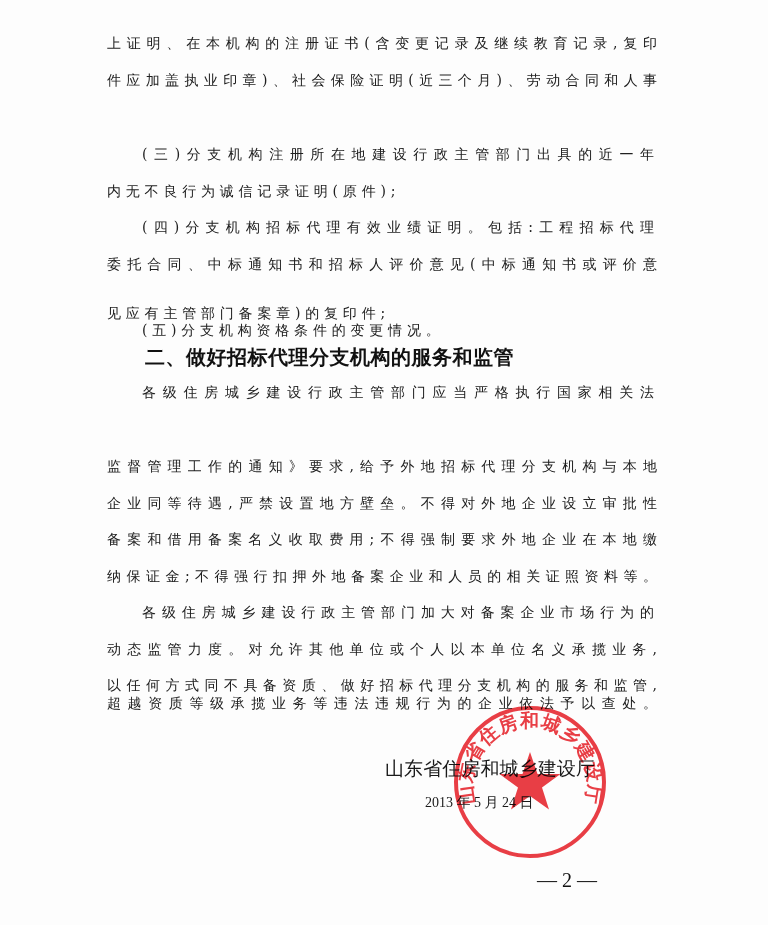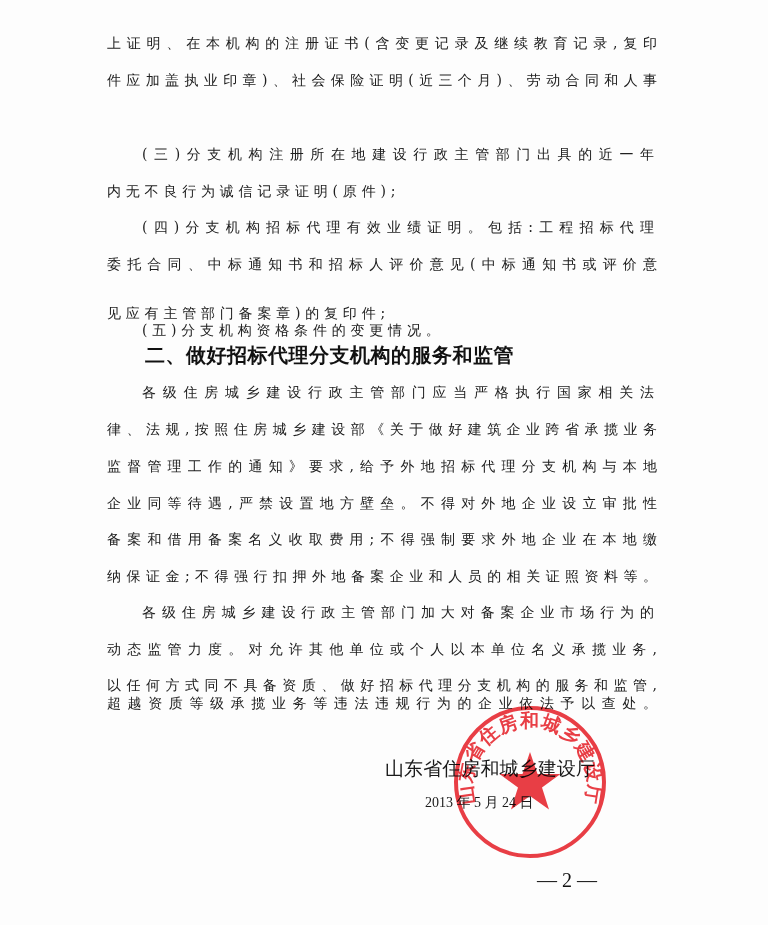--- a/index.html
+++ b/index.html
@@ -41,21 +41,21 @@
     .line.indent {
       left: 142px;
       width: 512px;
     }
     .heading {
       position: absolute;
       left: 145px;
       font-size: 20px;
       line-height: 30px;
       font-weight: bold;
-      font-family: Liberation Mono, monospace;
+      font-family: Liberation Serif, serif;
       color: #111;
       letter-spacing: 0.5px;
       white-space: nowrap;
     }
     .sign-org {
       position: absolute;
       left: 385px;
       top: 753px;
       width: 210px;
       font-size: 19px;
@@ -108,21 +108,20 @@
   <div class="line indent" style="top:139px">(三)分支机构注册所在地建设行政主管部门出具的近一年</div>
   <div class="line last" style="top:176px">内无不良行为诚信记录证明(原件);</div>
   <div class="line" style="top:249px">委托合同、中标通知书和招标人评价意见(中标通知书或评价意</div>
   <div class="line indent" style="top:212px">(四)分支机构招标代理有效业绩证明。包括:工程招标代理</div>
   <div class="line last" style="top:298px">见应有主管部门备案章)的复印件;</div>
   <div class="line indent last" style="top:315px">(五)分支机构资格条件的变更情况。</div>
 
   <div class="heading" style="top:342px">二、做好招标代理分支机构的服务和监管</div>
 
   <div class="line indent" style="top:377px">各级住房城乡建设行政主管部门应当严格执行国家相关法</div>
-  <div class="line" style="top:414px">律、法规,按照住房城乡建设部《关于做好建筑企业跨省承揽业务</div>
   <div class="line" style="top:451px">监督管理工作的通知》要求,给予外地招标代理分支机构与本地</div>
   <div class="line" style="top:488px">企业同等待遇,严禁设置地方壁垒。不得对外地企业设立审批性</div>
   <div class="line" style="top:524px">备案和借用备案名义收取费用;不得强制要求外地企业在本地缴</div>
   <div class="line" style="top:561px">纳保证金;不得强行扣押外地备案企业和人员的相关证照资料等。</div>
   <div class="line indent" style="top:597px">各级住房城乡建设行政主管部门加大对备案企业市场行为的</div>
   <div class="line" style="top:634px">动态监管力度。对允许其他单位或个人以本单位名义承揽业务,</div>
   <div class="line" style="top:670px">以任何方式同不具备资质、做好招标代理分支机构的服务和监管,</div>
   <div class="line" style="top:688px">超越资质等级承揽业务等违法违规行为的企业依法予以查处。</div>
 
   <div class="sign-org">山东省住房和城乡建设厅</div>

